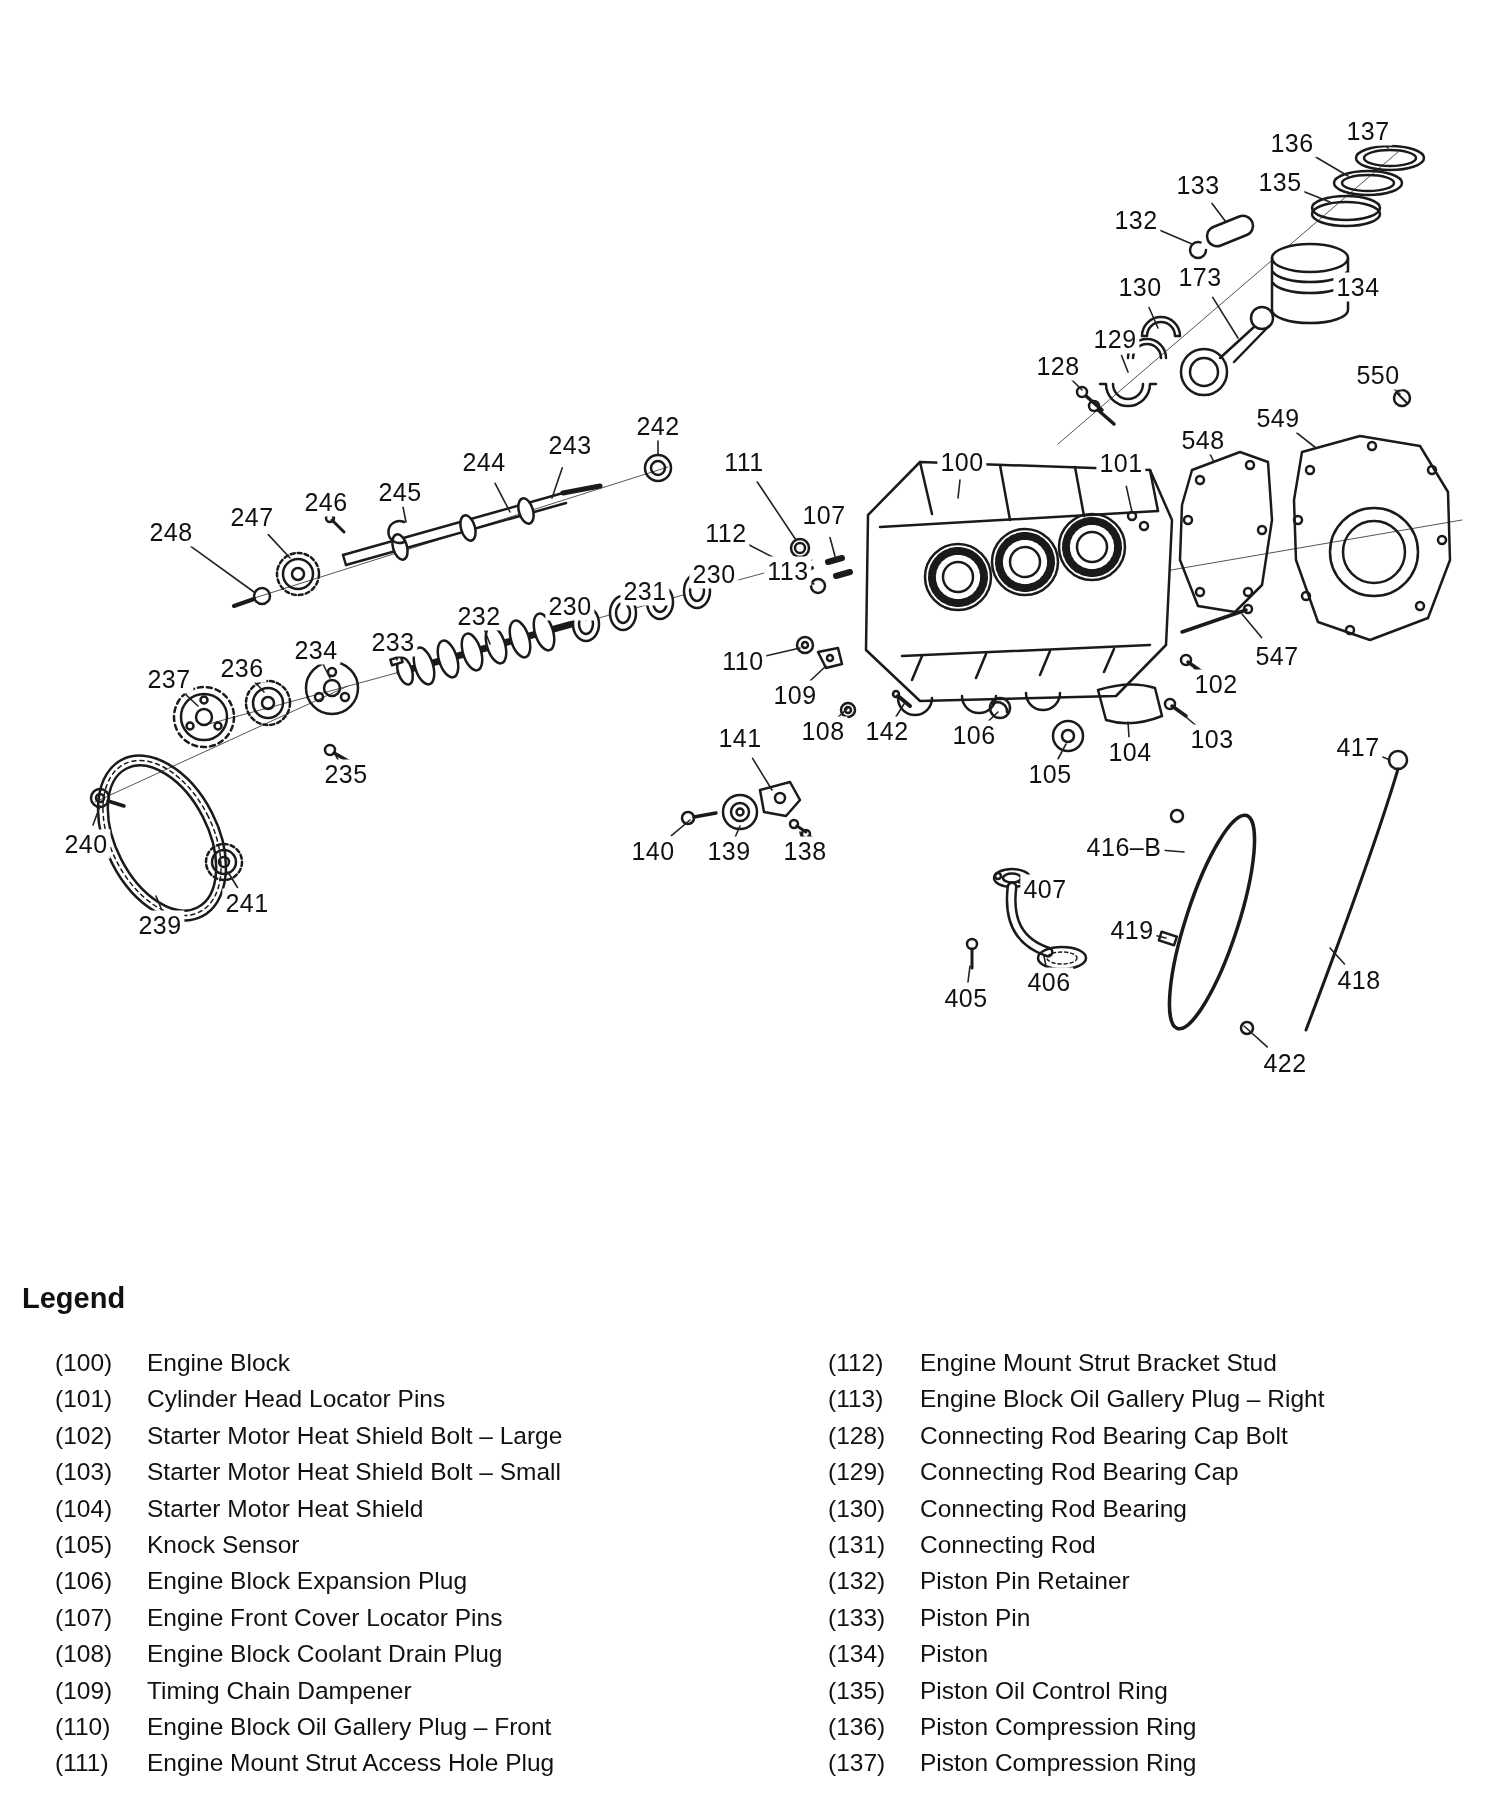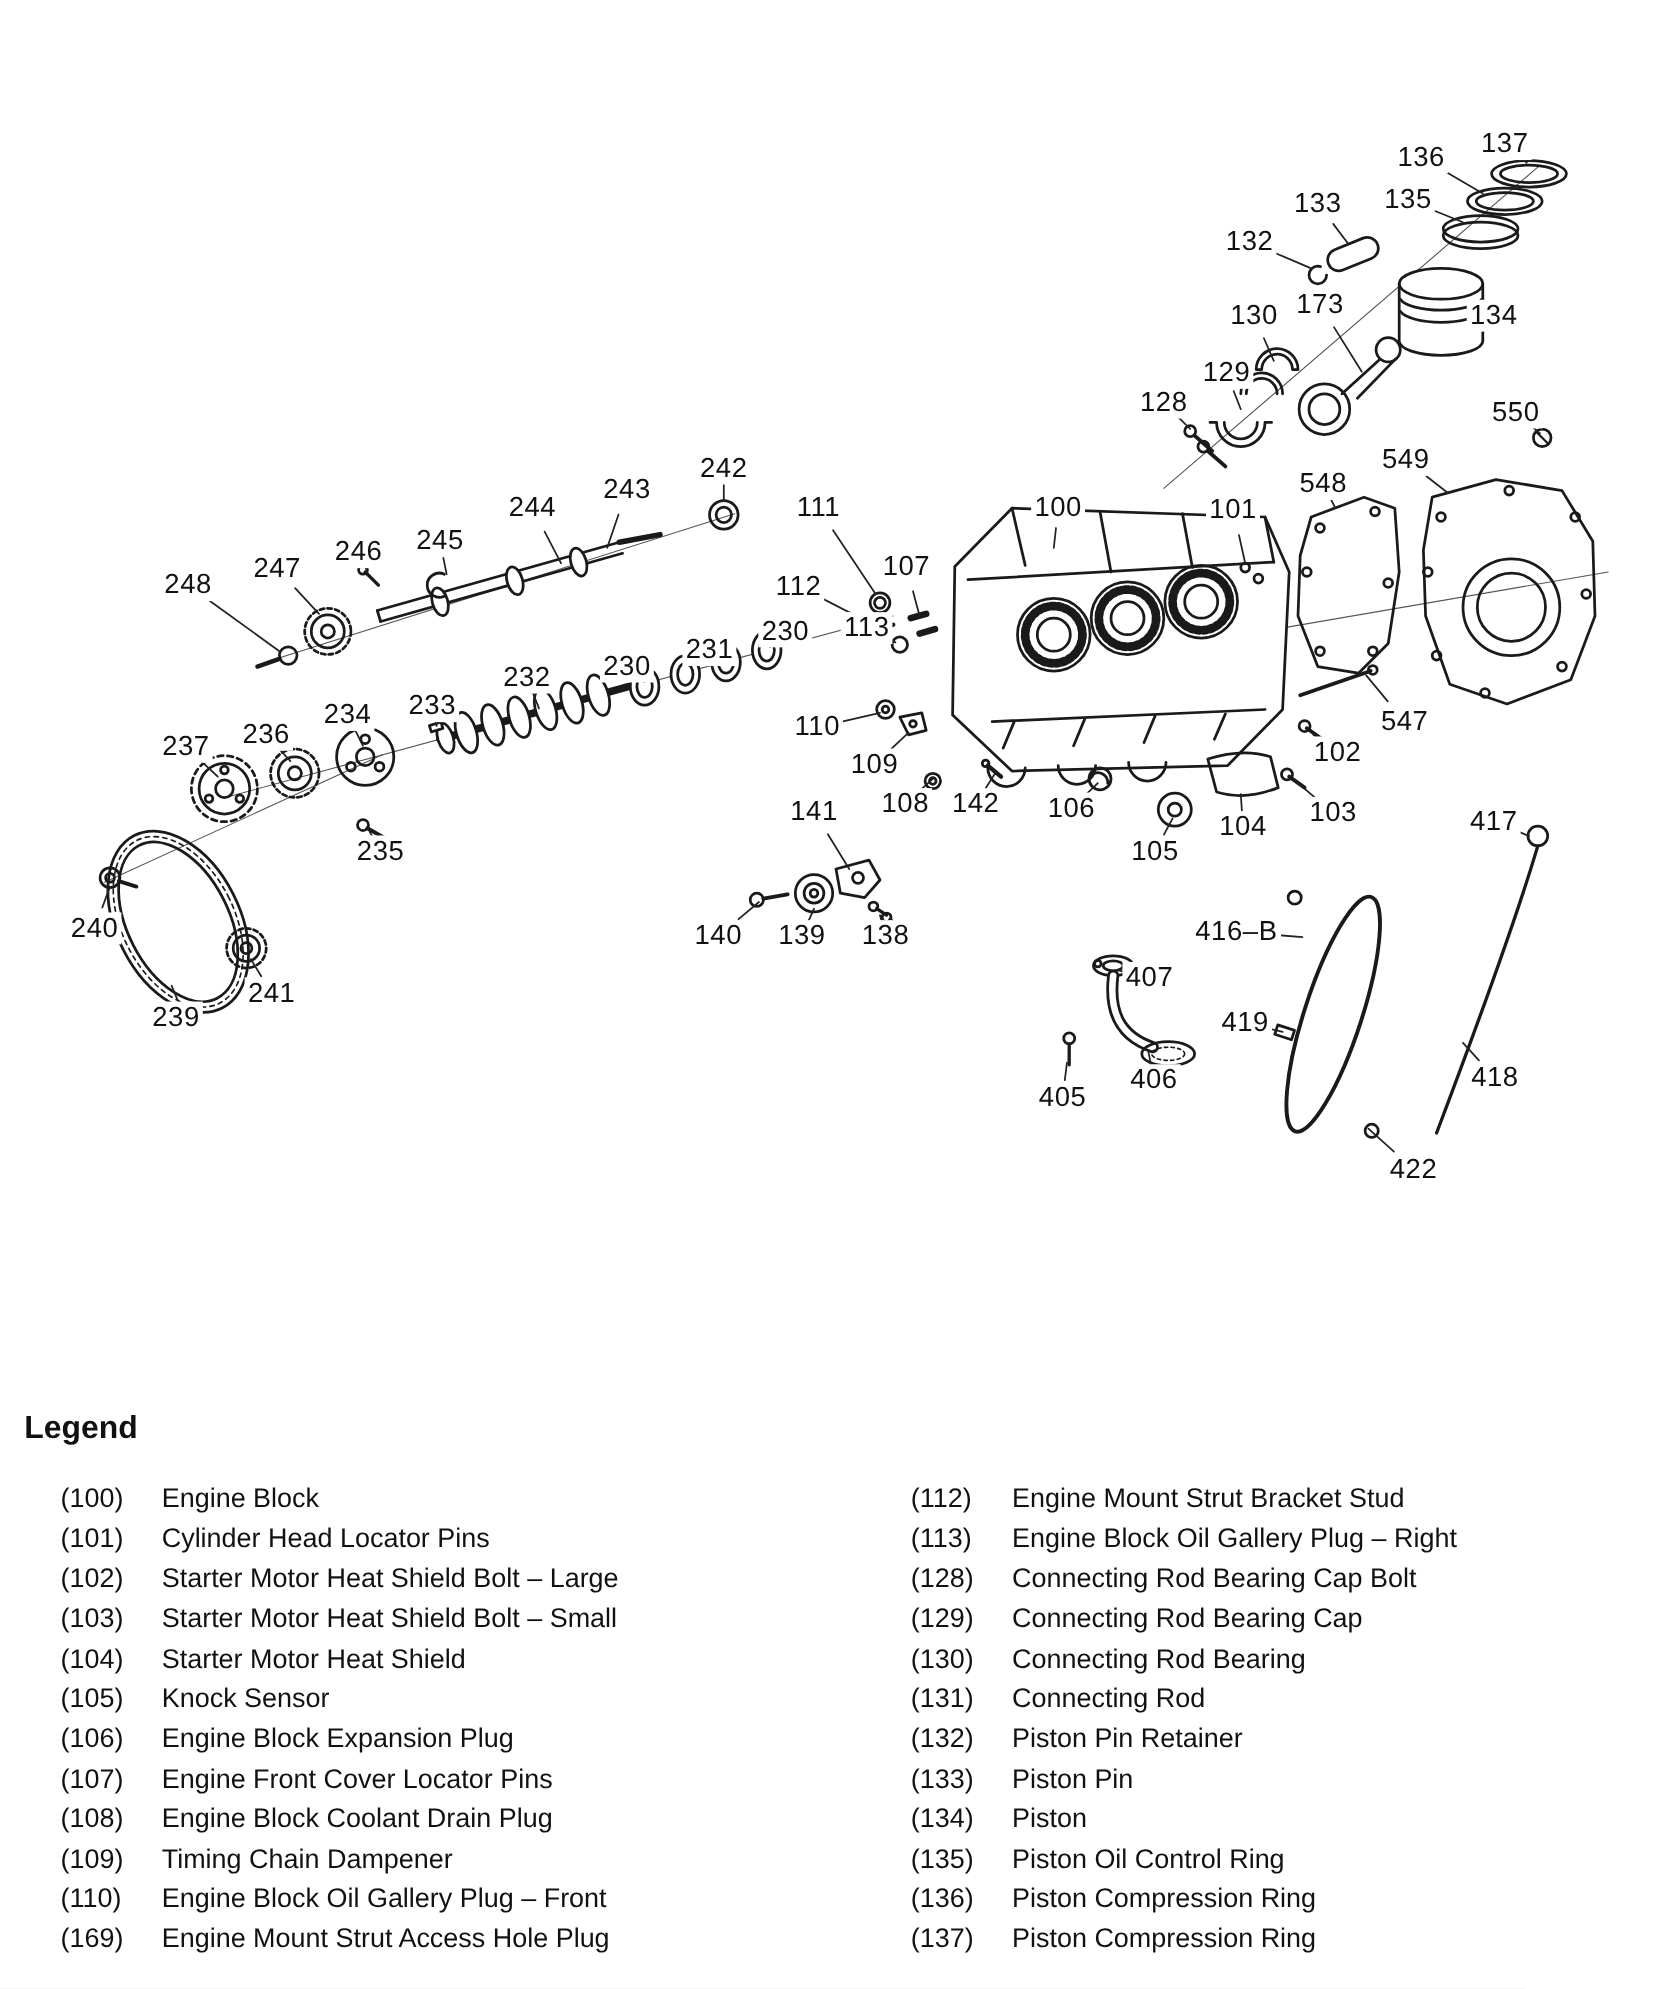--- a/index.html
+++ b/index.html
@@ -444,21 +444,21 @@
           </div>
           <div class="legend-row">
             <span class="legend-num">(109)</span>
             <span class="legend-desc">Timing Chain Dampener</span>
           </div>
           <div class="legend-row">
             <span class="legend-num">(110)</span>
             <span class="legend-desc">Engine Block Oil Gallery Plug – Front</span>
           </div>
           <div class="legend-row">
-            <span class="legend-num">(169)</span>
+            <span class="legend-num">(111)</span>
             <span class="legend-desc">Engine Mount Strut Access Hole Plug</span>
           </div>
         </div>
       <div class="legend-col" id="legend-col-1">
           <div class="legend-row">
             <span class="legend-num">(112)</span>
             <span class="legend-desc">Engine Mount Strut Bracket Stud</span>
           </div>
           <div class="legend-row">
             <span class="legend-num">(113)</span>

